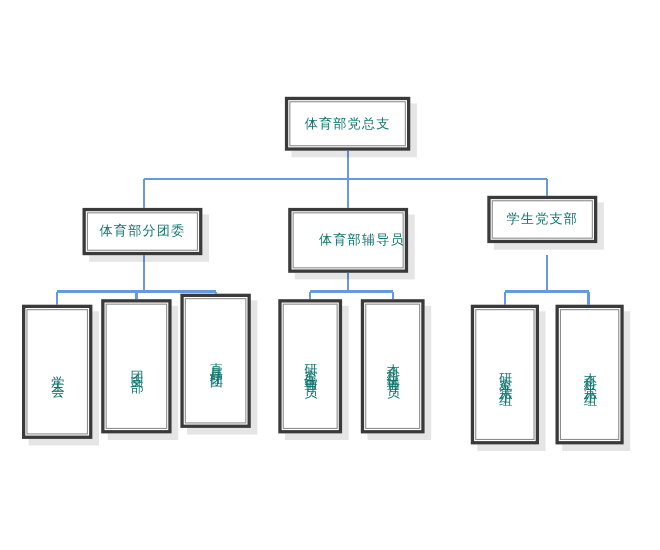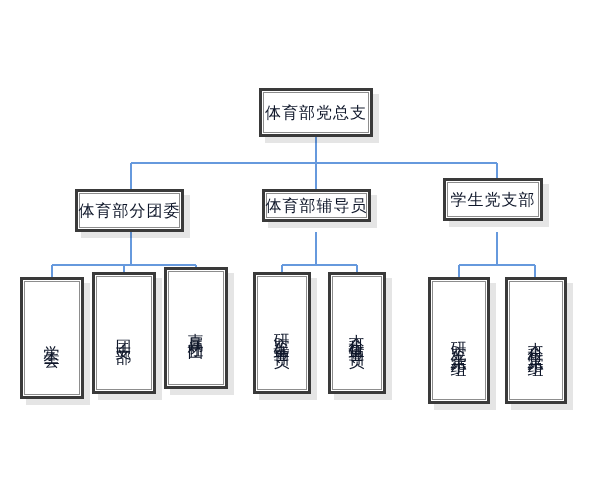--- a/index.html
+++ b/index.html
@@ -50,22 +50,22 @@
     left: 1px;
     top: 1px;
     right: 1px;
     bottom: 1px;
     border: 1px solid #8d8d8d;
     pointer-events: none;
   }
   .node-label {
     position: relative;
     z-index: 1;
-    color: #0f172a;
-    font-size: 16px;
+    color: #0f766e;
+    font-size: 12px;
     line-height: 1.45;
     letter-spacing: 1px;
     text-align: center;
     white-space: pre;
   }
   
   .node.horiz .node-label {
     writing-mode: horizontal-tb;
   }
   
@@ -112,21 +112,21 @@
   <div class="node horiz" style="left:259px; top:88px; width:114px; height:49px;">
     <span class="inner"></span>
     <span class="node-label">体育部党总支</span>
   </div>
 
   <div class="node horiz" style="left:75px; top:189px; width:109px; height:43px;">
     <span class="inner"></span>
     <span class="node-label">体育部分团委</span>
   </div>
 
-  <div class="node horiz" style="left:262px; top:189px; width:109px; height:33px;">
+  <div class="node horiz" style="left:262px; top:189px; width:109px; height:59px;justify-content:flex-end;">
     <span class="inner"></span>
     <span class="node-label">体育部辅导员</span>
   </div>
 
   <div class="node horiz" style="left:443px; top:178px; width:100px; height:43px;">
     <span class="inner"></span>
     <span class="node-label">学生党支部</span>
   </div>
 
   <div class="node vert" style="left:20px; top:277px; width:64px; height:122px;">

